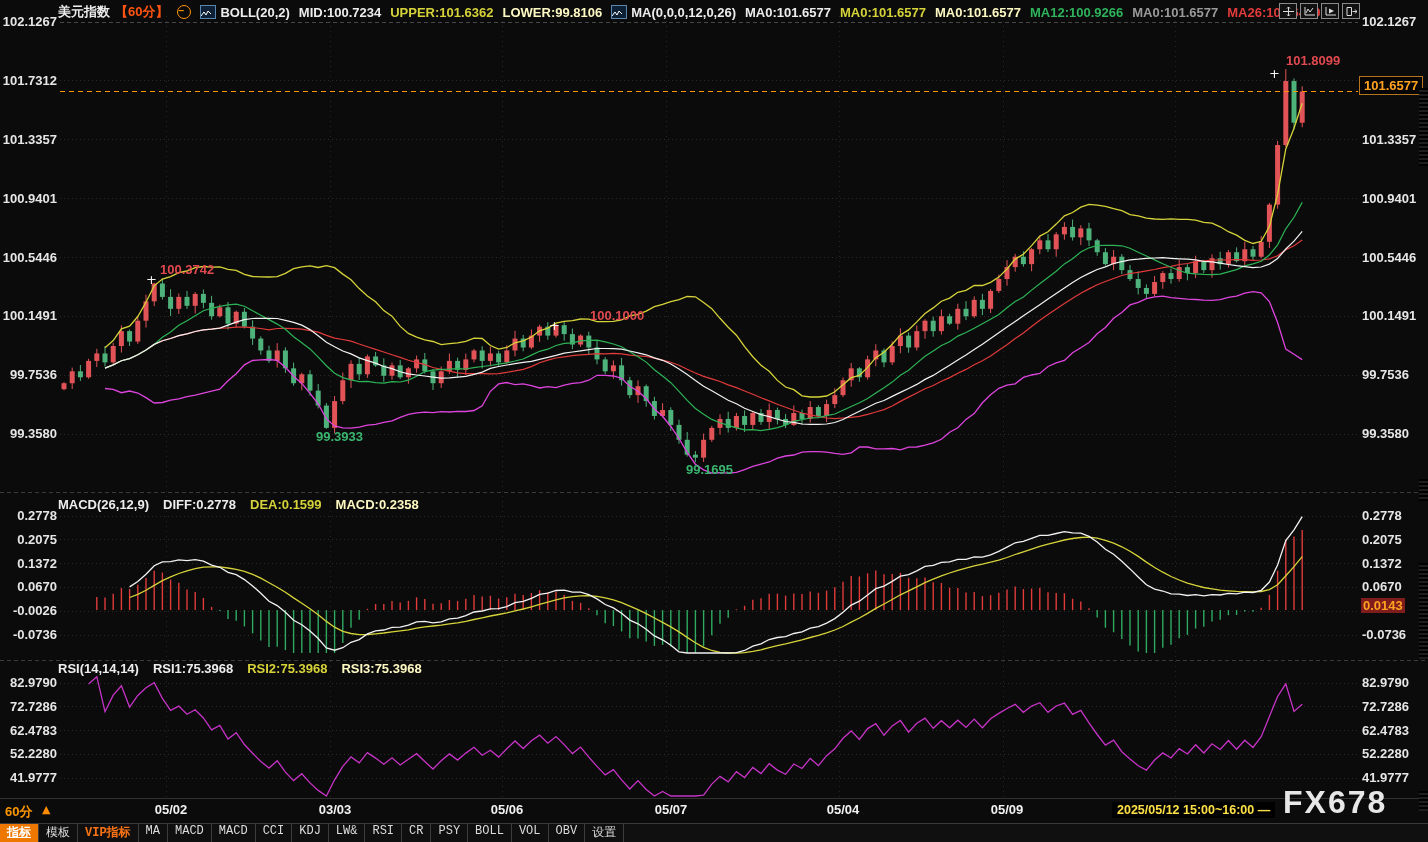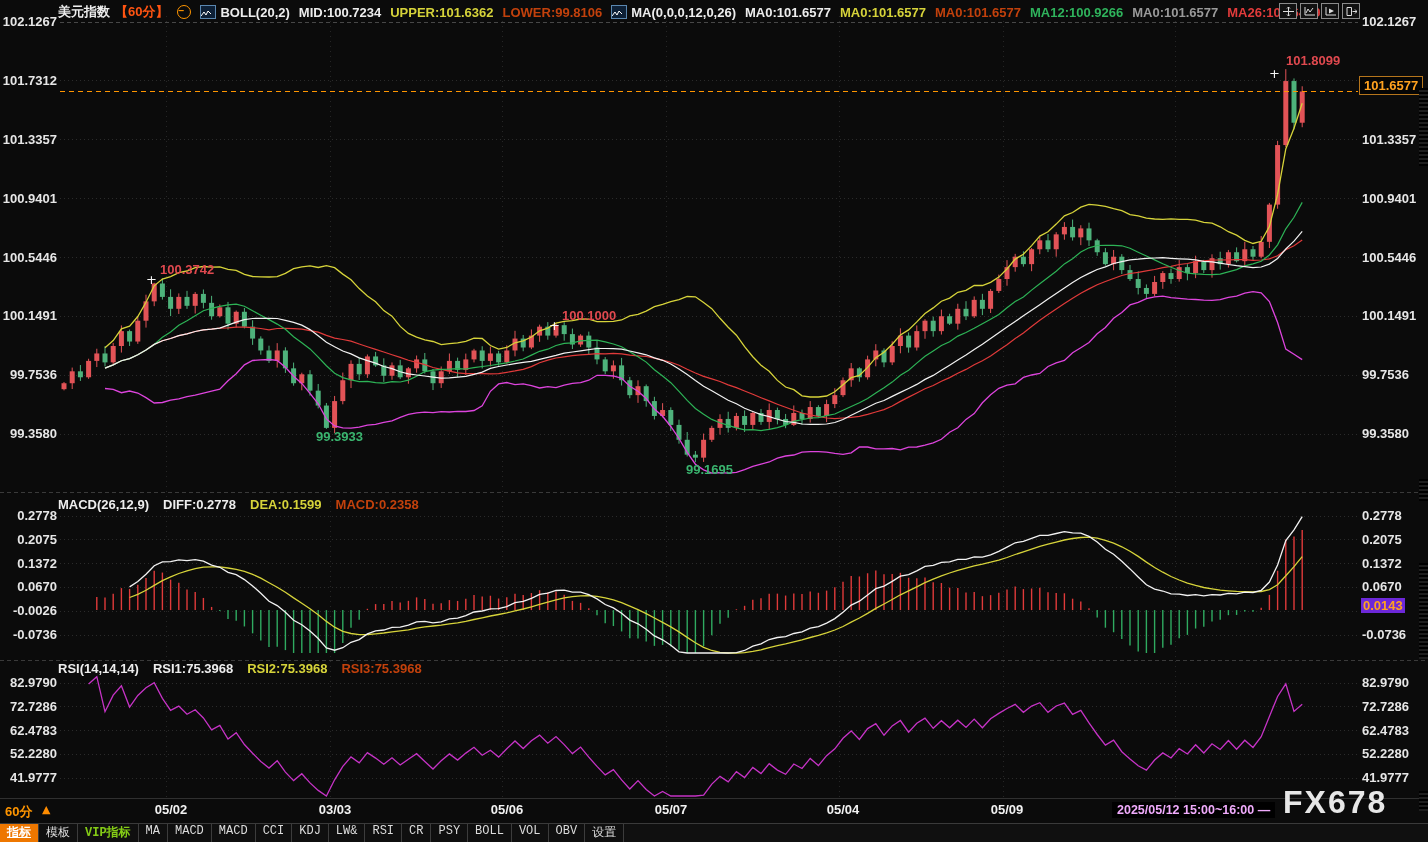--- a/index.html
+++ b/index.html
@@ -2,45 +2,45 @@
 <html><head>
 <meta charset="utf-8">
 <style>
   html,body{margin:0;padding:0;background:#0a0a0a;}
   body{width:1428px;height:842px;overflow:hidden;font-family:"DejaVu Sans","Liberation Sans",sans-serif;}
   #app{position:relative;width:1428px;height:842px;background:#0b0b0b;}
   #chart-svg{position:absolute;left:0;top:0;z-index:1;}
   .hdr{position:absolute;left:58px;top:3px;height:18px;z-index:5;display:flex;align-items:center;gap:9px;
        font:600 13px "Liberation Sans",sans-serif;white-space:nowrap;}
   .hdr span{display:inline-block;}
-  .c-white{color:#ededed;} .c-yellow{color:#d6d33a;} .c-magenta{color:#c2410c;}
+  .c-white{color:#ededed;} .c-yellow{color:#d6d33a;} .c-magenta{color:#fef9c3;}
   .c-green{color:#2fb35c;} .c-red{color:#e23b3b;} .c-gray{color:#9a9a9a;} .c-orangered{color:#ff5412;}
   .mini-chart-icon{width:14px;height:12px;background:#0d2036;border:1px solid #5a87b0;display:inline-flex;align-items:center;justify-content:center;}
   .minus-circle{width:12px;height:12px;border:1px solid #ff9500;border-radius:50%;display:inline-flex;align-items:center;justify-content:center;color:#ff9500;font:700 10px "Liberation Sans",sans-serif;line-height:10px;}
   #topright-icons{position:absolute;right:68px;top:3px;z-index:6;display:flex;gap:3px;}
   .hicon{width:16px;height:14px;border:1px solid #8a8a8a;background:#111;display:flex;align-items:center;justify-content:center;}
   .axlab{position:absolute;z-index:4;font:700 13px "Liberation Sans",sans-serif;color:#e6e6e6;height:14px;line-height:14px;white-space:nowrap;}
   .axlab.left{left:1px;width:56px;text-align:right;}
   .axlab.right{left:1362px;text-align:left;}
   .pane-header{position:absolute;left:58px;z-index:5;display:flex;gap:14px;font:600 13px "Liberation Sans",sans-serif;white-space:nowrap;}
   .badge{position:absolute;z-index:6;font:700 13px "Liberation Sans",sans-serif;}
   #price-badge{left:1359px;padding:1px 4px;border:1px solid #b5751c;color:#ffa21f;background:#050505;}
-  #macd-badge{left:1361px;color:#ffa21f;background:#6d28d9;padding:0 2px;}
+  #macd-badge{left:1361px;color:#ffa21f;background:#7f1d1d;padding:0 2px;}
   .annot{position:absolute;z-index:5;font:700 13px "Liberation Sans",sans-serif;white-space:nowrap;}
   .cross{position:absolute;z-index:5;color:#f5f5f5;font:400 13px "DejaVu Sans",sans-serif;}
   #time-axis{position:absolute;left:0;top:799px;width:1428px;height:24px;z-index:5;}
   #tf-label{position:absolute;left:5px;top:4px;color:#ff9500;font:700 13px "Liberation Sans",sans-serif;}
   #tf-arrow{position:absolute;left:42px;top:4px;color:#ff8c00;font-size:11px;}
   .date-lab{position:absolute;top:3px;transform:translateX(-50%);color:#f2f2f2;font:700 13px "Liberation Sans",sans-serif;}
-  #range-badge{position:absolute;left:1112px;top:3px;background:#000;color:#f0abfc;font:600 12.5px "Liberation Sans",sans-serif;padding:1px 5px;white-space:nowrap;}
+  #range-badge{position:absolute;left:1112px;top:3px;background:#000;color:#fde047;font:600 12.5px "Liberation Sans",sans-serif;padding:1px 5px;white-space:nowrap;}
   #watermark{position:absolute;left:1283px;top:784px;z-index:7;color:#e7e7e7;font:600 32px "Liberation Sans",sans-serif;letter-spacing:2px;}
   #toolbar{position:absolute;left:0;top:823px;width:1428px;height:19px;z-index:8;background:#101010;border-top:1px solid #3a3a3a;display:flex;box-sizing:border-box;}
   .tab{height:18px;line-height:18px;padding:0 7px;font:400 12px "Liberation Mono","DejaVu Sans",monospace;color:#dcdcdc;background:#0f0f0f;border-right:1px solid #3c3c3c;cursor:pointer;white-space:nowrap;}
   .tab.active{background:#ee7700;color:#fff;font-weight:700;text-decoration:underline;}
-  .tab.vip{color:#84cc16;font-weight:700;}
+  .tab.vip{color:#f97316;font-weight:700;}
   .grip{position:absolute;left:1419px;width:9px;z-index:6;background:repeating-linear-gradient(to bottom,#000 0 2px,#1e1e1e 2px 4px);}
 </style>
 </head>
 <body>
 
 <div id="app">
 
   <svg id="chart-svg" width="1428" height="842">
       <line x1="60" y1="22" x2="1358" y2="22" stroke="#474747" stroke-width="1" stroke-dasharray="4 3" shape-rendering="crispEdges"></line>
       <line x1="60" y1="80.87215249999976" x2="1358" y2="80.87215249999976" stroke="#2b2b2b" stroke-width="1" stroke-dasharray="1 3" shape-rendering="crispEdges"></line>
@@ -632,21 +632,21 @@
       <div class="axlab left" style="top: 724px;">62.4783</div>
       <div class="axlab right" style="top: 724px;">62.4783</div>
       <div class="axlab left" style="top: 747px;">52.2280</div>
       <div class="axlab right" style="top: 747px;">52.2280</div>
       <div class="axlab left" style="top: 771px;">41.9777</div>
       <div class="axlab right" style="top: 771px;">41.9777</div>
     </div>
   <div id="annot-layer">
       <div class="annot" style="left: 160px; top: 262px; color: rgb(224, 73, 79);">100.3742</div>
       <div class="cross" style="left: 146px; top: 272px;">+</div>
-      <div class="annot" style="left: 562px; top: 308px; color: rgb(224, 73, 79);">100.1000</div>
+      <div class="annot" style="left: 590px; top: 308px; color: rgb(224, 73, 79);">100.1000</div>
       <div class="cross" style="left: 549px; top: 318px;">+</div>
       <div class="annot" style="left: 316px; top: 429px; color: rgb(58, 181, 111);">99.3933</div>
       <div class="annot" style="left: 686px; top: 462px; color: rgb(58, 181, 111);">99.1695</div>
       <div class="annot" style="left: 1286px; top: 53px; color: rgb(224, 73, 79);">101.8099</div>
       <div class="cross" style="left: 1269px; top: 66px;">+</div>
     </div>
 
   <div id="price-badge" class="badge" style="top:76px">101.6577</div>
   <div id="macd-badge" class="badge" style="top:598px">0.0143</div>
 

